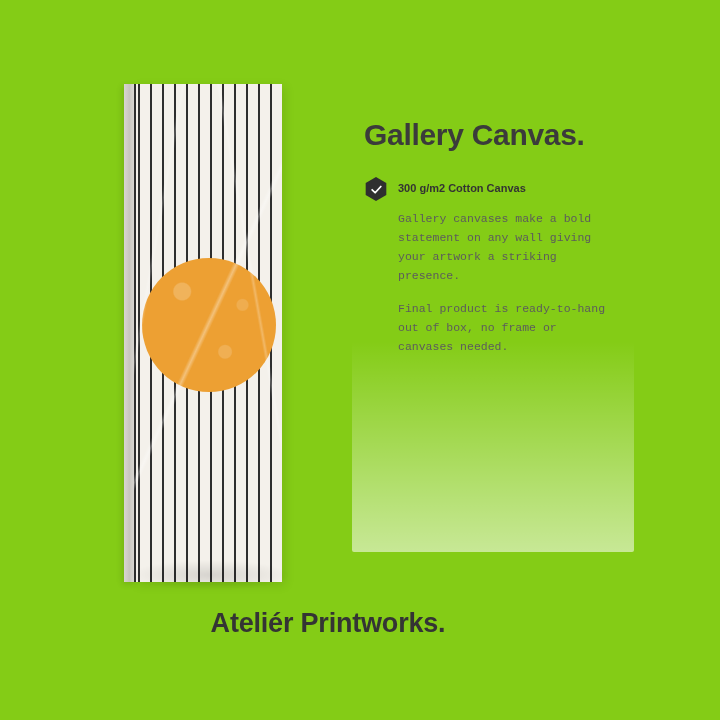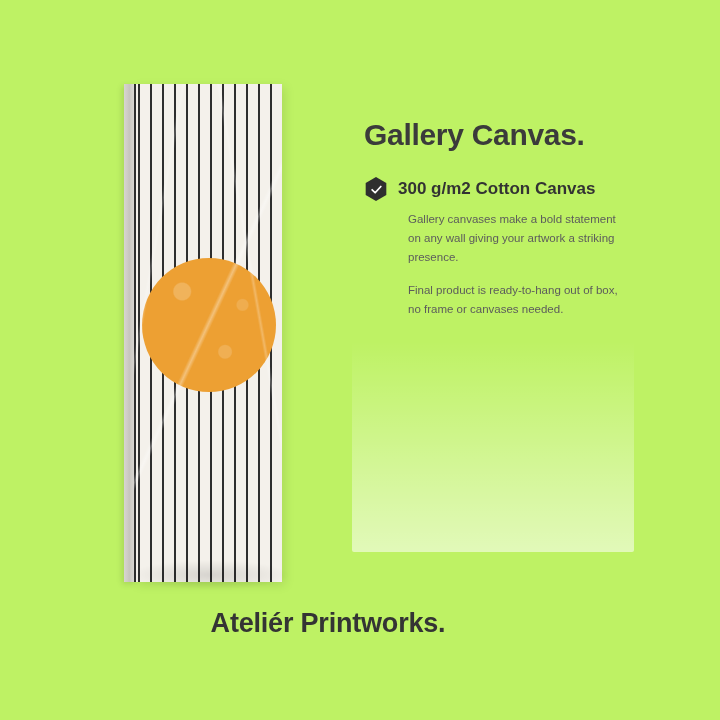--- a/index.html
+++ b/index.html
@@ -10,21 +10,21 @@
     width: 720px;
     height: 720px;
     background: #f0efed;
     font-family: "Liberation Sans", sans-serif;
     overflow: hidden;
   }
   .page {
     position: relative;
     width: 720px;
     height: 720px;
-    background: #bef264;
+    background: #84cc16;
   }
 
   
   .artwork-wrap {
     position: absolute;
     left: 124px;
     top: 84px;
     width: 158px;
     height: 498px;
   }
@@ -135,31 +135,32 @@
     height: 24px;
     flex: 0 0 24px;
     background: #2f2f2f;
     display: flex;
     align-items: center;
     justify-content: center;
     clip-path: polygon(50% 0%, 93% 25%, 93% 75%, 50% 100%, 7% 75%, 7% 25%);
   }
   .check-badge svg { display: block; }
   .feature-title {
-    font-size: 17px;
+    font-size: 11px;
     font-weight: bold;
     color: #333333;
     line-height: 1.2;
   }
   .feature-desc {
-    margin: 8px 0 0 44px;
+    margin: 8px 0 0 34px;
     font-size: 11.5px;
     line-height: 1.65;
     color: #5c5c5c;
     max-width: 218px;
+    font-family: Liberation Mono, monospace;
   }
 
   
   .brand {
     position: absolute;
     left: 0;
     top: 608px;
     width: 656px;
     text-align: center;
     font-size: 27px;

